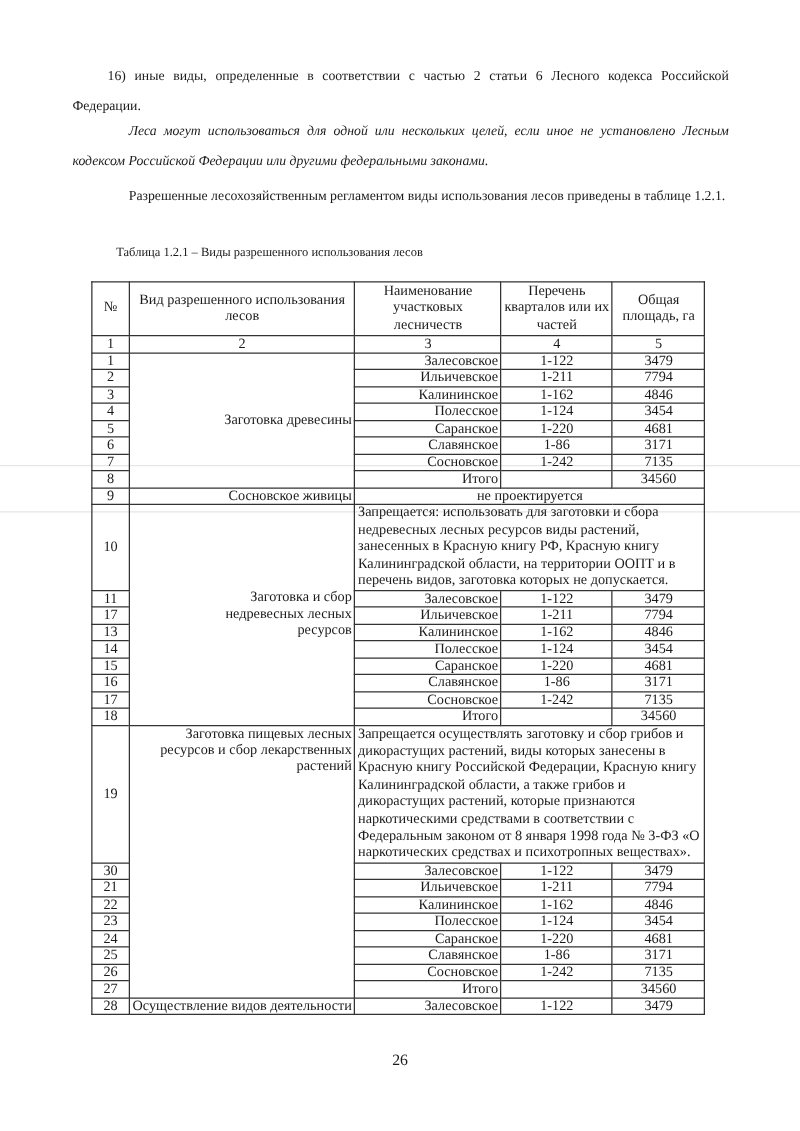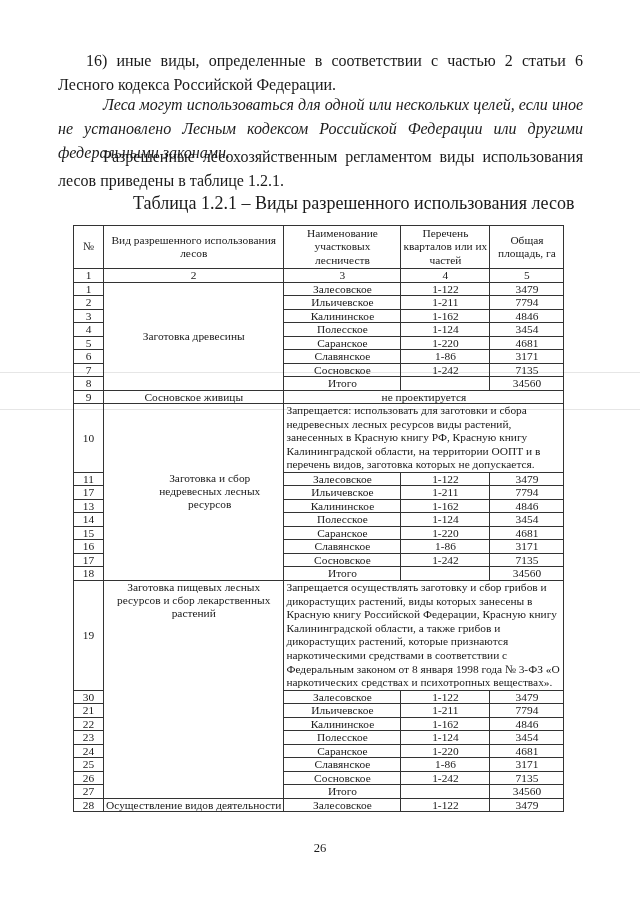--- a/index.html
+++ b/index.html
@@ -2,46 +2,46 @@
 <html><head>
 <meta charset="utf-8">
 <style>
   html, body { margin: 0; padding: 0; }
   body {
     width: 640px; height: 905px; background: #ffffff; position: relative; overflow: hidden;
     font-family: "Liberation Serif", "DejaVu Serif", serif; color: #1a1a1a;
   }
   .para {
     position: absolute; left: 58px; width: 525px;
-    font-size: 16px; line-height: 24px; text-align: justify;
+    font-size: 11px; line-height: 24px; text-align: justify;
   }
   #p1 { top: 49px; text-indent: 28px; }
   #p2 { top: 93px; text-indent: 45px; font-style: italic; }
   #p3 { top: 145px; text-indent: 45px; }
   .caption {
-    position: absolute; left: 93px; top: 195px; font-size: 18px; line-height: 16px; margin-left: 40px;
+    position: absolute; left: 93px; top: 195px; font-size: 10px; line-height: 16px;
   }
   table.main {
     position: absolute; left: 73px; top: 225px;
     border-collapse: collapse; table-layout: fixed;
     font-size: 11.4px; line-height: 12.5px;
   }
   table.main td, table.main th {
     border: 1px solid #333; padding: 0 2px; font-weight: normal; vertical-align: middle;
   }
   table.main th { text-align: center; line-height: 13.4px; }
   .c1 { width: 30px; text-align: center; }
   .c2 { width: 178px; }
   .c3 { width: 117px; }
   .c4 { width: 89px; text-align: center; }
   .c5 { width: 74px; text-align: center; }
   tr.r { height: 12.3px; }
   tr.r td { height: 12.3px; }
   td.num { text-align: center; }
-  td.left { text-align: center; }
+  td.left { text-align: right; }
   td.notice { line-height: 13.6px; padding: 0 4px; margin-left: 20px; }
   td.group { vertical-align: middle; line-height: 13px; }
   .pagenum {
     position: absolute; left: 0; width: 640px; top: 841px; text-align: center; font-size: 12.6px;
   }
   .scan-line {
     position: absolute; left: 0; width: 640px; height: 1px; background: #e6e6e6;
   }
 </style>
 </head>

